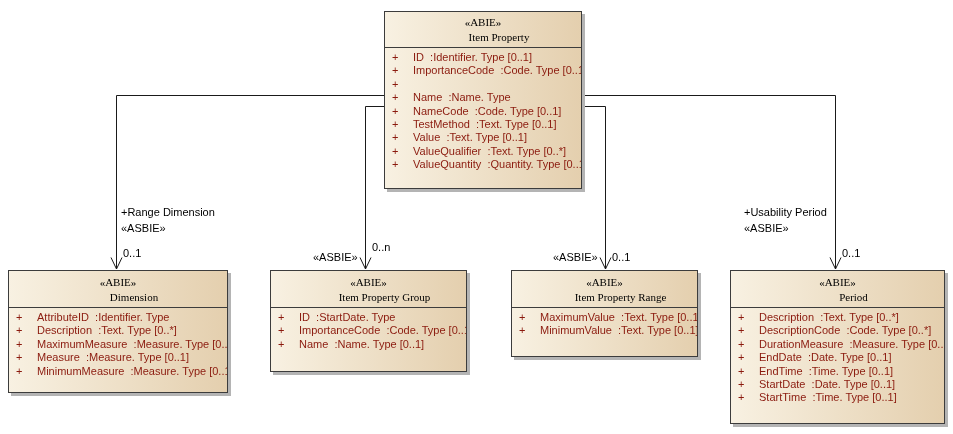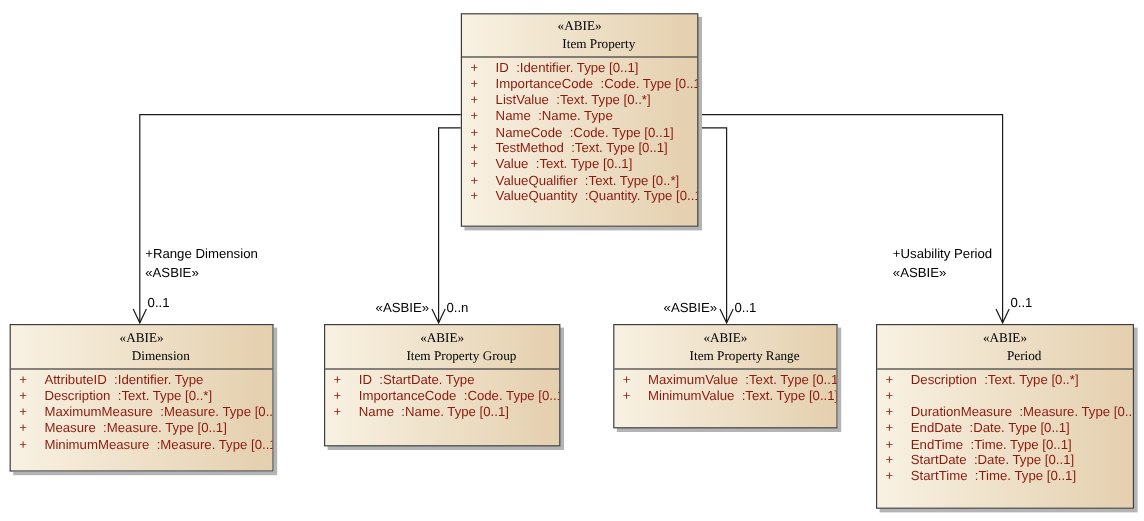--- a/index.html
+++ b/index.html
@@ -87,38 +87,38 @@
       <path d="M 582 95.5 L 835.5 95.5 L 835.5 269"></path>
       <polyline points="830,257.5 835.5,269 841,257.5"></polyline>
     </g>
   </svg>
 
   <div class="conn-label" style="left:121px;top:205px;text-align:right;">+Range Dimension</div>
   <div class="conn-label" style="left:121px;top:221px;">«ASBIE»</div>
   <div class="conn-label" style="left:123px;top:246px;">0..1</div>
 
   <div class="conn-label" style="left:313px;top:250px;">«ASBIE»</div>
-  <div class="conn-label" style="left:372px;top:250px;">0..n</div>
+  <div class="conn-label" style="left:372px;top:240px;">0..n</div>
 
   <div class="conn-label" style="left:553px;top:250px;">«ASBIE»</div>
   <div class="conn-label" style="left:612px;top:250px;">0..1</div>
 
   <div class="conn-label" style="left:744px;top:205px;">+Usability Period</div>
   <div class="conn-label" style="left:744px;top:221px;">«ASBIE»</div>
   <div class="conn-label" style="left:842px;top:246px;">0..1</div>
 
   <div class="uml-class top" style="left:384px;top:11px;width:198px;height:178px;">
     <div class="uml-head">
       <span class="stereo">«ABIE»</span>
       <span class="cname">Item Property</span>
     </div>
     <div class="attrs">
         <div class="attr-row"><span class="vis">+</span><span class="attr-text">ID  :Identifier. Type [0..1]</span></div>
         <div class="attr-row"><span class="vis">+</span><span class="attr-text">ImportanceCode  :Code. Type [0..1]</span></div>
-        <div class="attr-row"><span class="vis">+</span><span class="attr-text">ListValue  :Text. Type [0..*]</span></div>
+        <div class="attr-row"><span class="vis">+</span></div>
         <div class="attr-row"><span class="vis">+</span><span class="attr-text">Name  :Name. Type</span></div>
         <div class="attr-row"><span class="vis">+</span><span class="attr-text">NameCode  :Code. Type [0..1]</span></div>
         <div class="attr-row"><span class="vis">+</span><span class="attr-text">TestMethod  :Text. Type [0..1]</span></div>
         <div class="attr-row"><span class="vis">+</span><span class="attr-text">Value  :Text. Type [0..1]</span></div>
         <div class="attr-row"><span class="vis">+</span><span class="attr-text">ValueQualifier  :Text. Type [0..*]</span></div>
         <div class="attr-row"><span class="vis">+</span><span class="attr-text">ValueQuantity  :Quantity. Type [0..1]</span></div>
       </div>
   </div>
 
   <div class="uml-class" style="left:8px;top:270px;width:220px;height:123px;">
@@ -158,21 +158,21 @@
       </div>
   </div>
 
   <div class="uml-class" style="left:730px;top:270px;width:215px;height:154px;">
     <div class="uml-head">
       <span class="stereo">«ABIE»</span>
       <span class="cname">Period</span>
     </div>
     <div class="attrs">
         <div class="attr-row"><span class="vis">+</span><span class="attr-text">Description  :Text. Type [0..*]</span></div>
-        <div class="attr-row"><span class="vis">+</span></div>
+        <div class="attr-row"><span class="vis">+</span><span class="attr-text">DescriptionCode  :Code. Type [0..*]</span></div>
         <div class="attr-row"><span class="vis">+</span><span class="attr-text">DurationMeasure  :Measure. Type [0..1]</span></div>
         <div class="attr-row"><span class="vis">+</span><span class="attr-text">EndDate  :Date. Type [0..1]</span></div>
         <div class="attr-row"><span class="vis">+</span><span class="attr-text">EndTime  :Time. Type [0..1]</span></div>
         <div class="attr-row"><span class="vis">+</span><span class="attr-text">StartDate  :Date. Type [0..1]</span></div>
         <div class="attr-row"><span class="vis">+</span><span class="attr-text">StartTime  :Time. Type [0..1]</span></div>
       </div>
   </div>
 
 </div>
 

